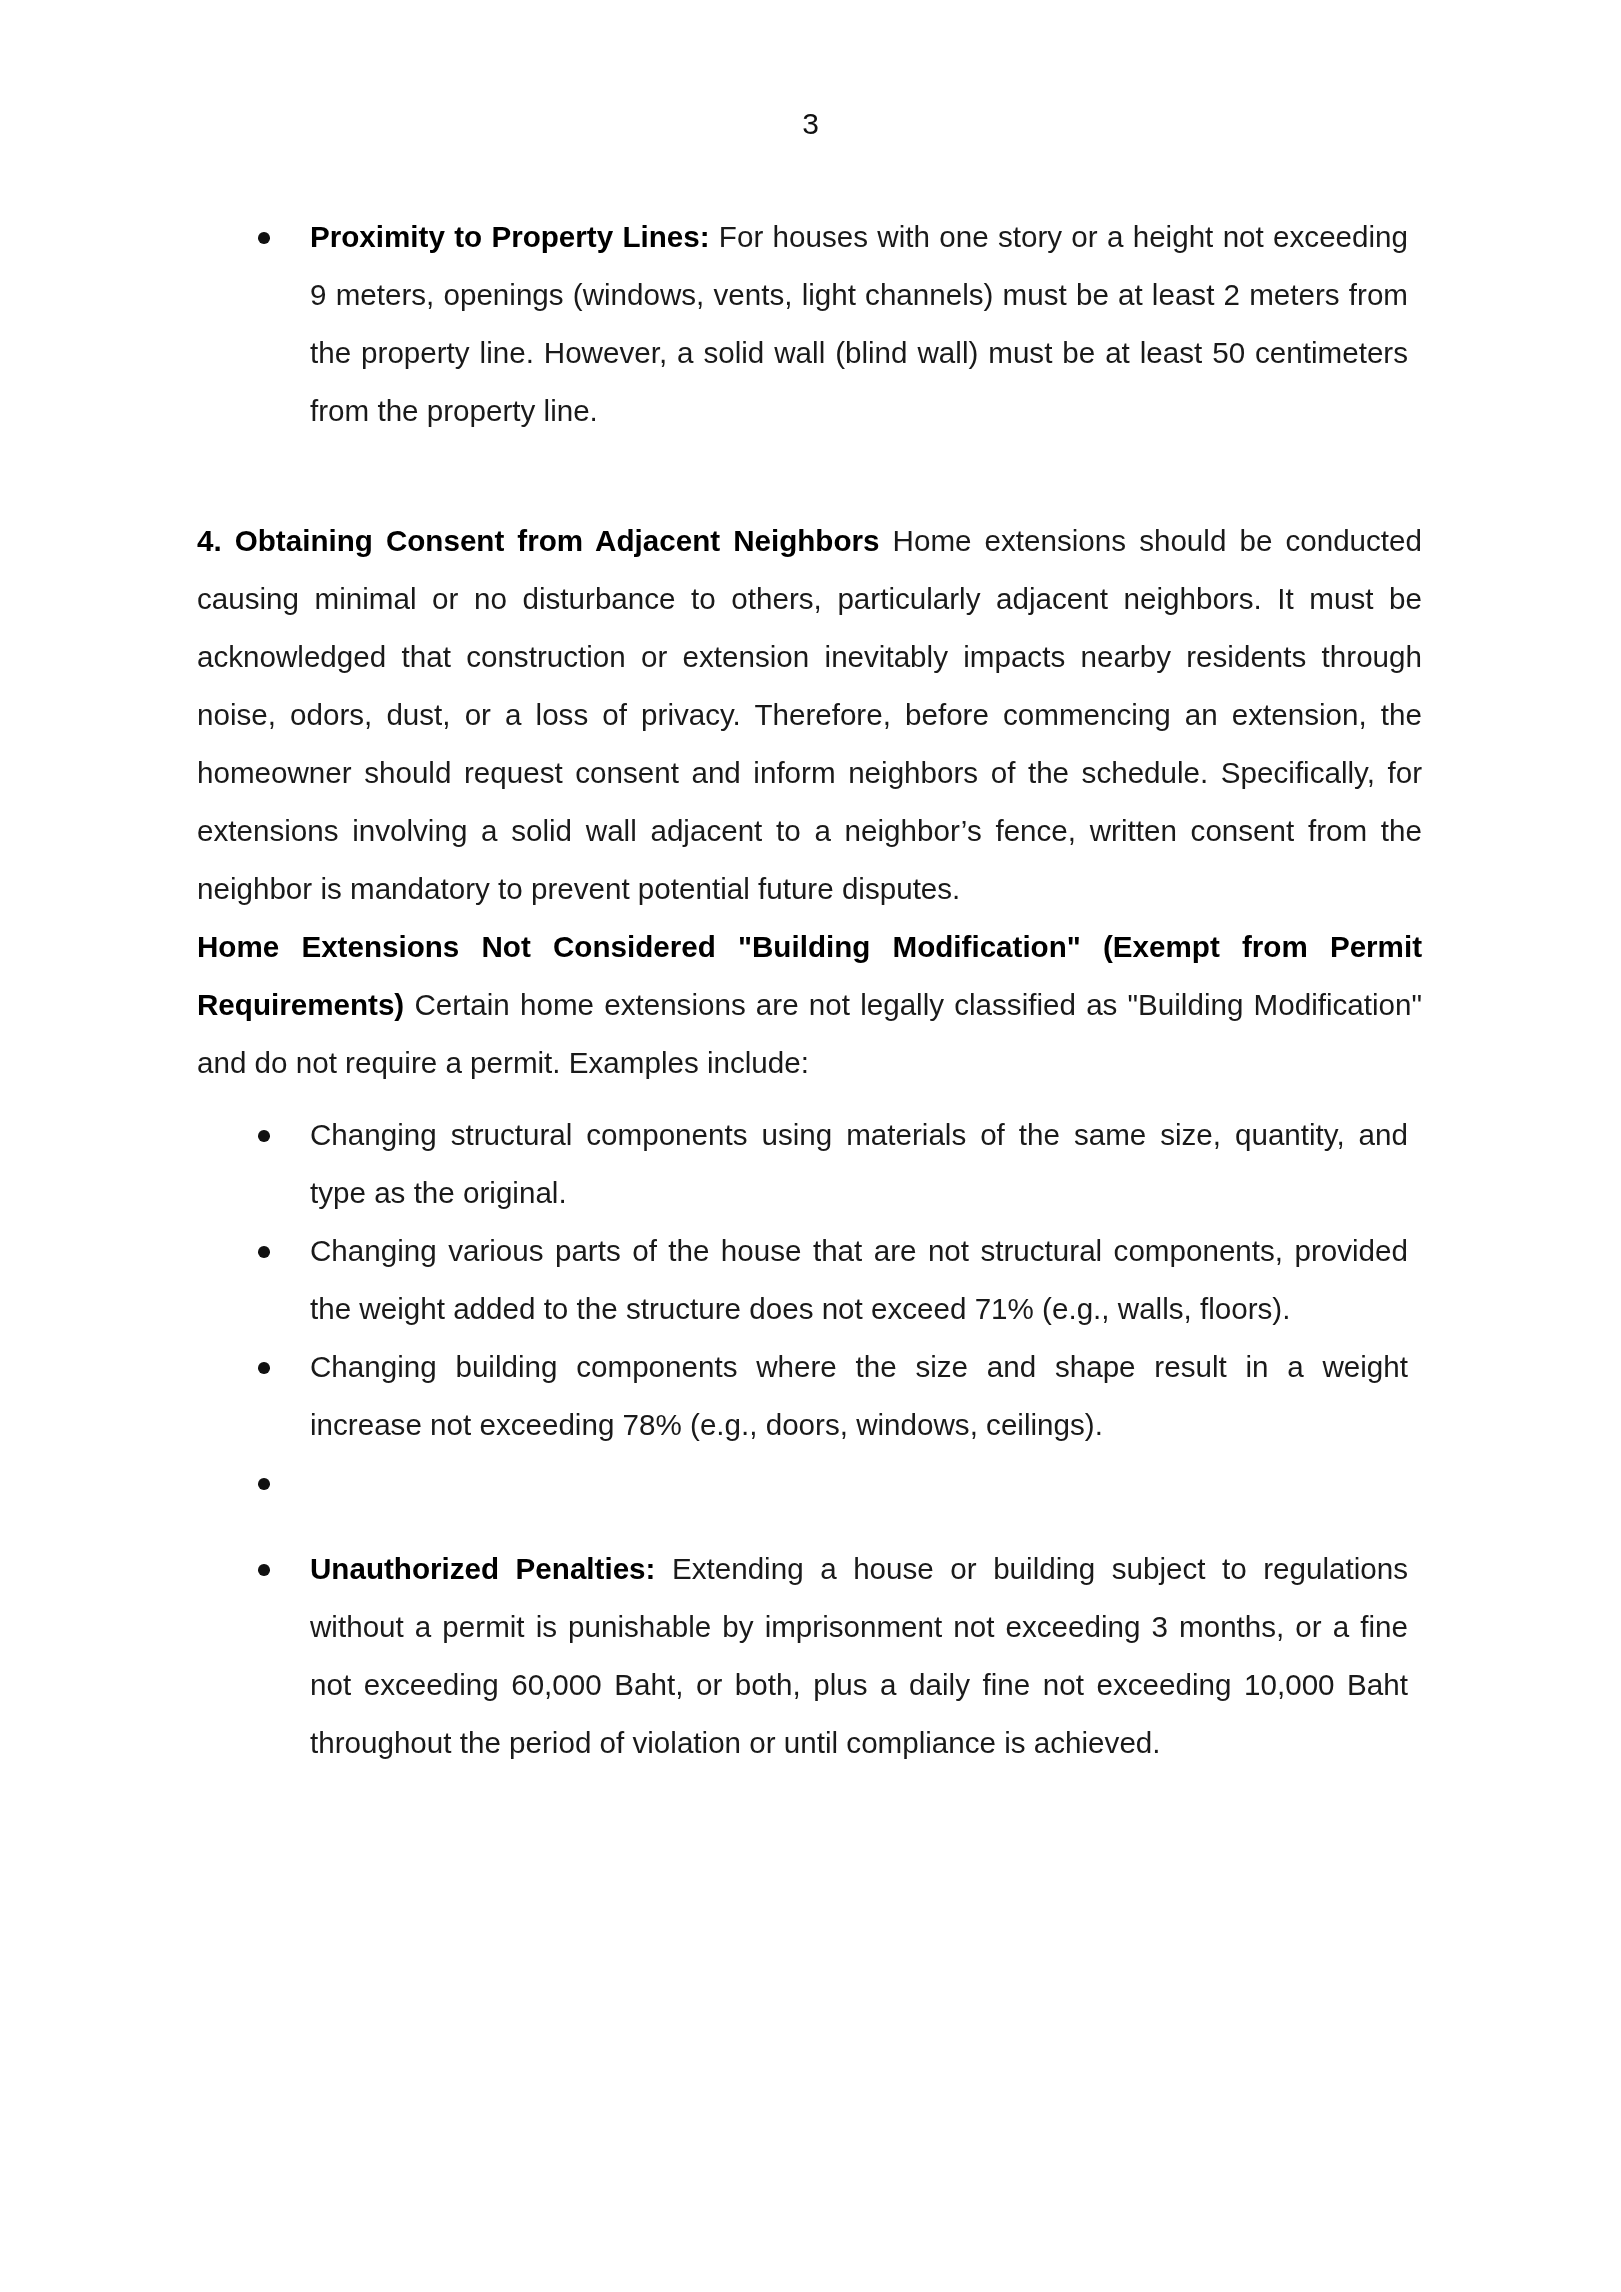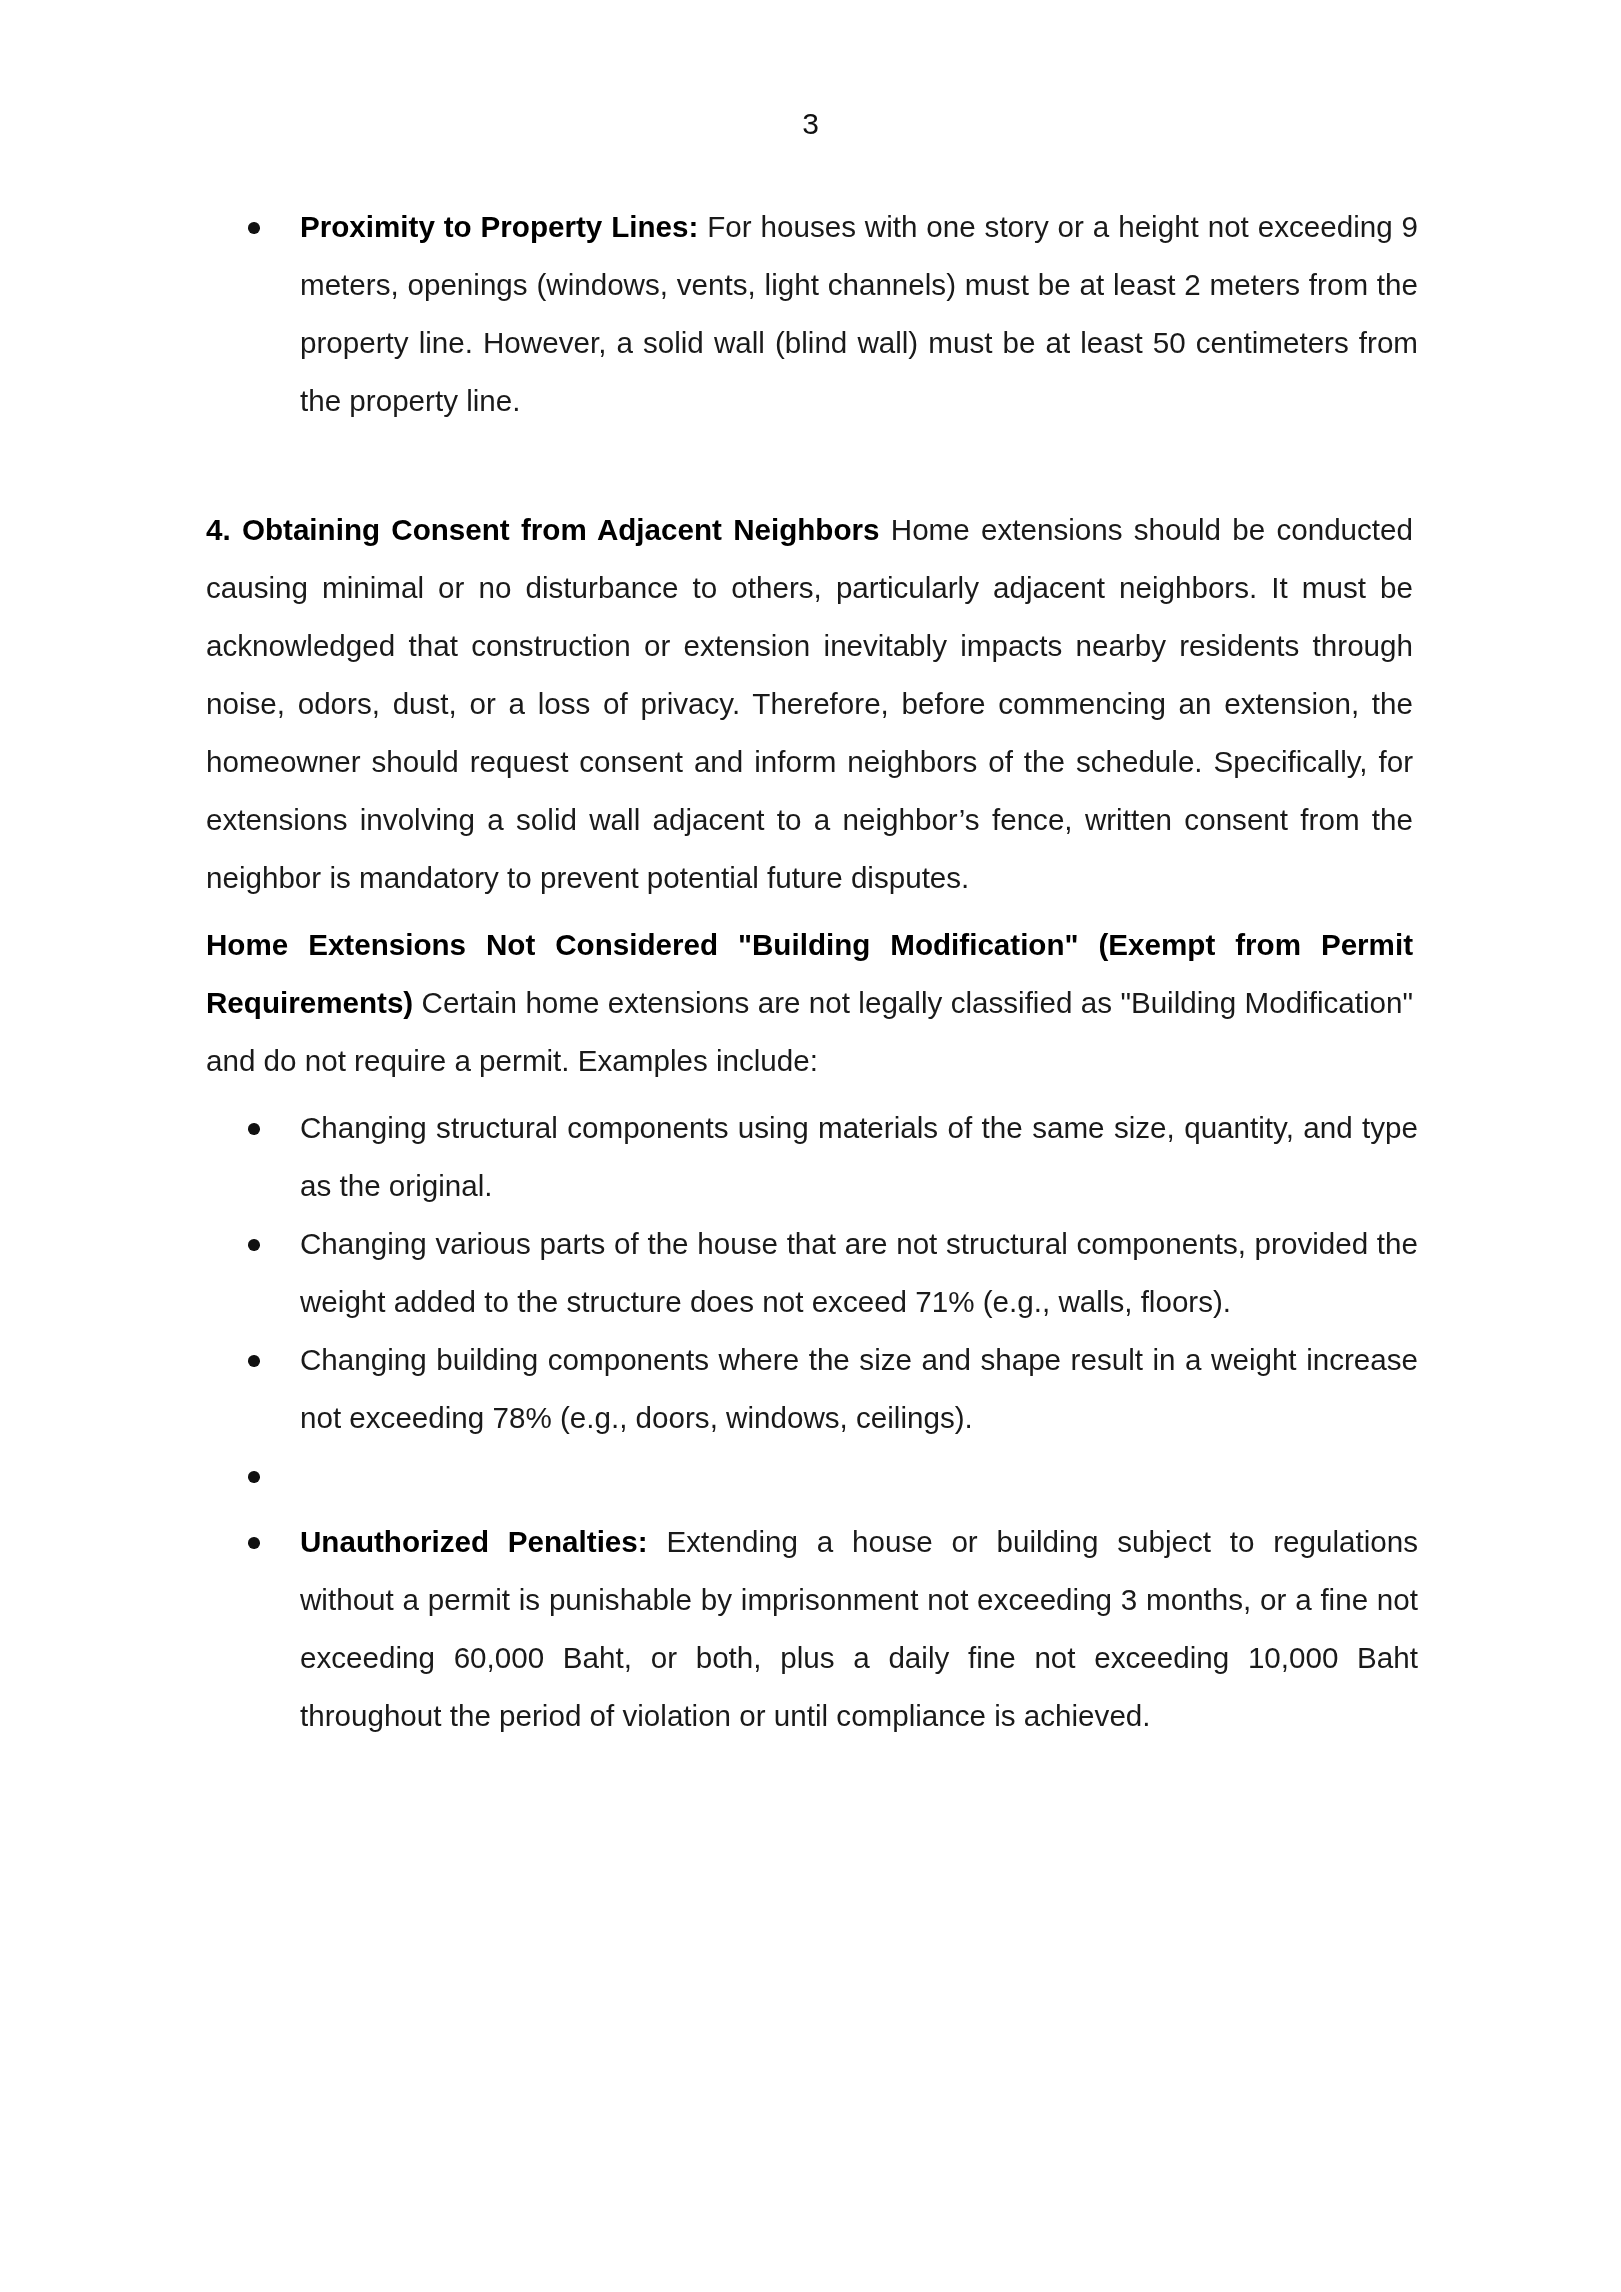--- a/index.html
+++ b/index.html
@@ -11,22 +11,22 @@
     font-size: 29.6px;
   }
   .page-number {
     position: absolute; left: 0; width: 1621px; top: 95px;
     text-align: center; line-height: 58px; font-size: 30px; color: #111;
   }
   .content {
     position: absolute; left: 197px; top: 194px; width: 1225px;
     line-height: 58px;
   }
-  p { margin: 9px; text-align: justify; }
-  ul { list-style: none; margin: 4px; padding: 0; }
+  p { margin: 0; text-align: justify; }
+  ul { list-style: none; margin: 14px; padding: 0; }
   li { position: relative; padding-left: 99px; text-align: justify; }
   .bullet {
     position: absolute; left: 47px; top: 24px; width: 11.6px; height: 11.6px;
     border-radius: 50%; background: #111;
   }
   strong { font-weight: bold; color: #000; }
   .gap { height: 58px; }
 </style>
 </head>
 <body>

